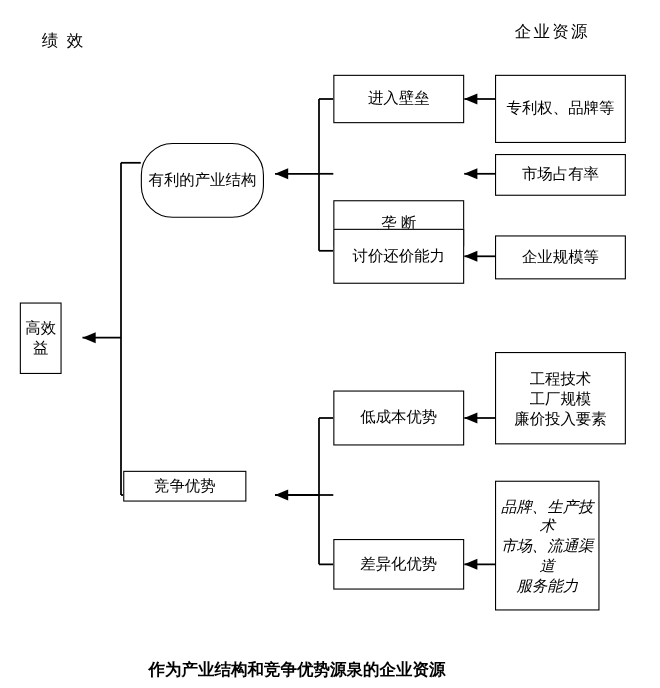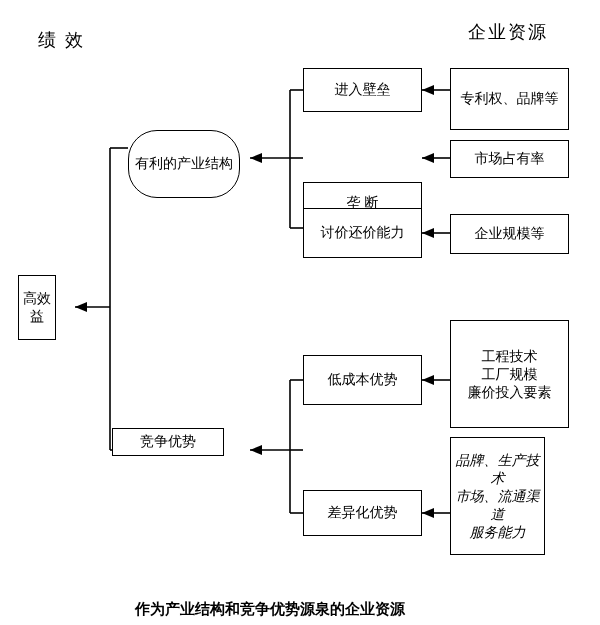--- a/index.html
+++ b/index.html
@@ -11,23 +11,24 @@
     position: relative;
     width: 600px;
     height: 625px;
     background: #ffffff;
     font-family: "Liberation Sans", "DejaVu Sans", sans-serif;
     color: #000000;
     overflow: hidden;
   }
   .hdr {
     position: absolute;
-    font-size: 18px;
+    font-size: 15px;
     letter-spacing: 2px;
     white-space: nowrap;
+    font-family: Liberation Serif, serif;
   }
   .box {
     position: absolute;
     box-sizing: border-box;
     border: 1px solid #000000;
     background: #ffffff;
     display: flex;
     align-items: center;
     justify-content: center;
     text-align: center;
@@ -124,21 +125,21 @@
   <div class="box" style="left:303px; top:355px; width:119px; height:50px;">低成本优势</div>
 
   <div class="box" style="left:303px; top:490px; width:119px; height:46px;">差异化优势</div>
 
   <div class="box" style="left:450px; top:68px; width:119px; height:62px;">专利权、品牌等</div>
 
   <div class="box" style="left:450px; top:140px; width:119px; height:38px;">市场占有率</div>
 
   <div class="box" style="left:450px; top:214px; width:119px; height:40px;">企业规模等</div>
 
-  <div class="box tall" style="left:450px; top:320px; width:119px; height:108px;">工程技术
+  <div class="box tall" style="left:450px; top:320px; width:119px; height:84px;">工程技术
 工厂规模
 廉价投入要素</div>
 
   <div class="box tall" style="left:450px; top:437px; width:95px; height:118px;font-style:italic;">品牌、生产技术
 市场、流通渠道
 服务能力</div>
 
   <div class="caption" style="left:135px; top:568px;margin-top:32px;">作为产业结构和竞争优势源泉的企业资源</div>
 </div>
 

